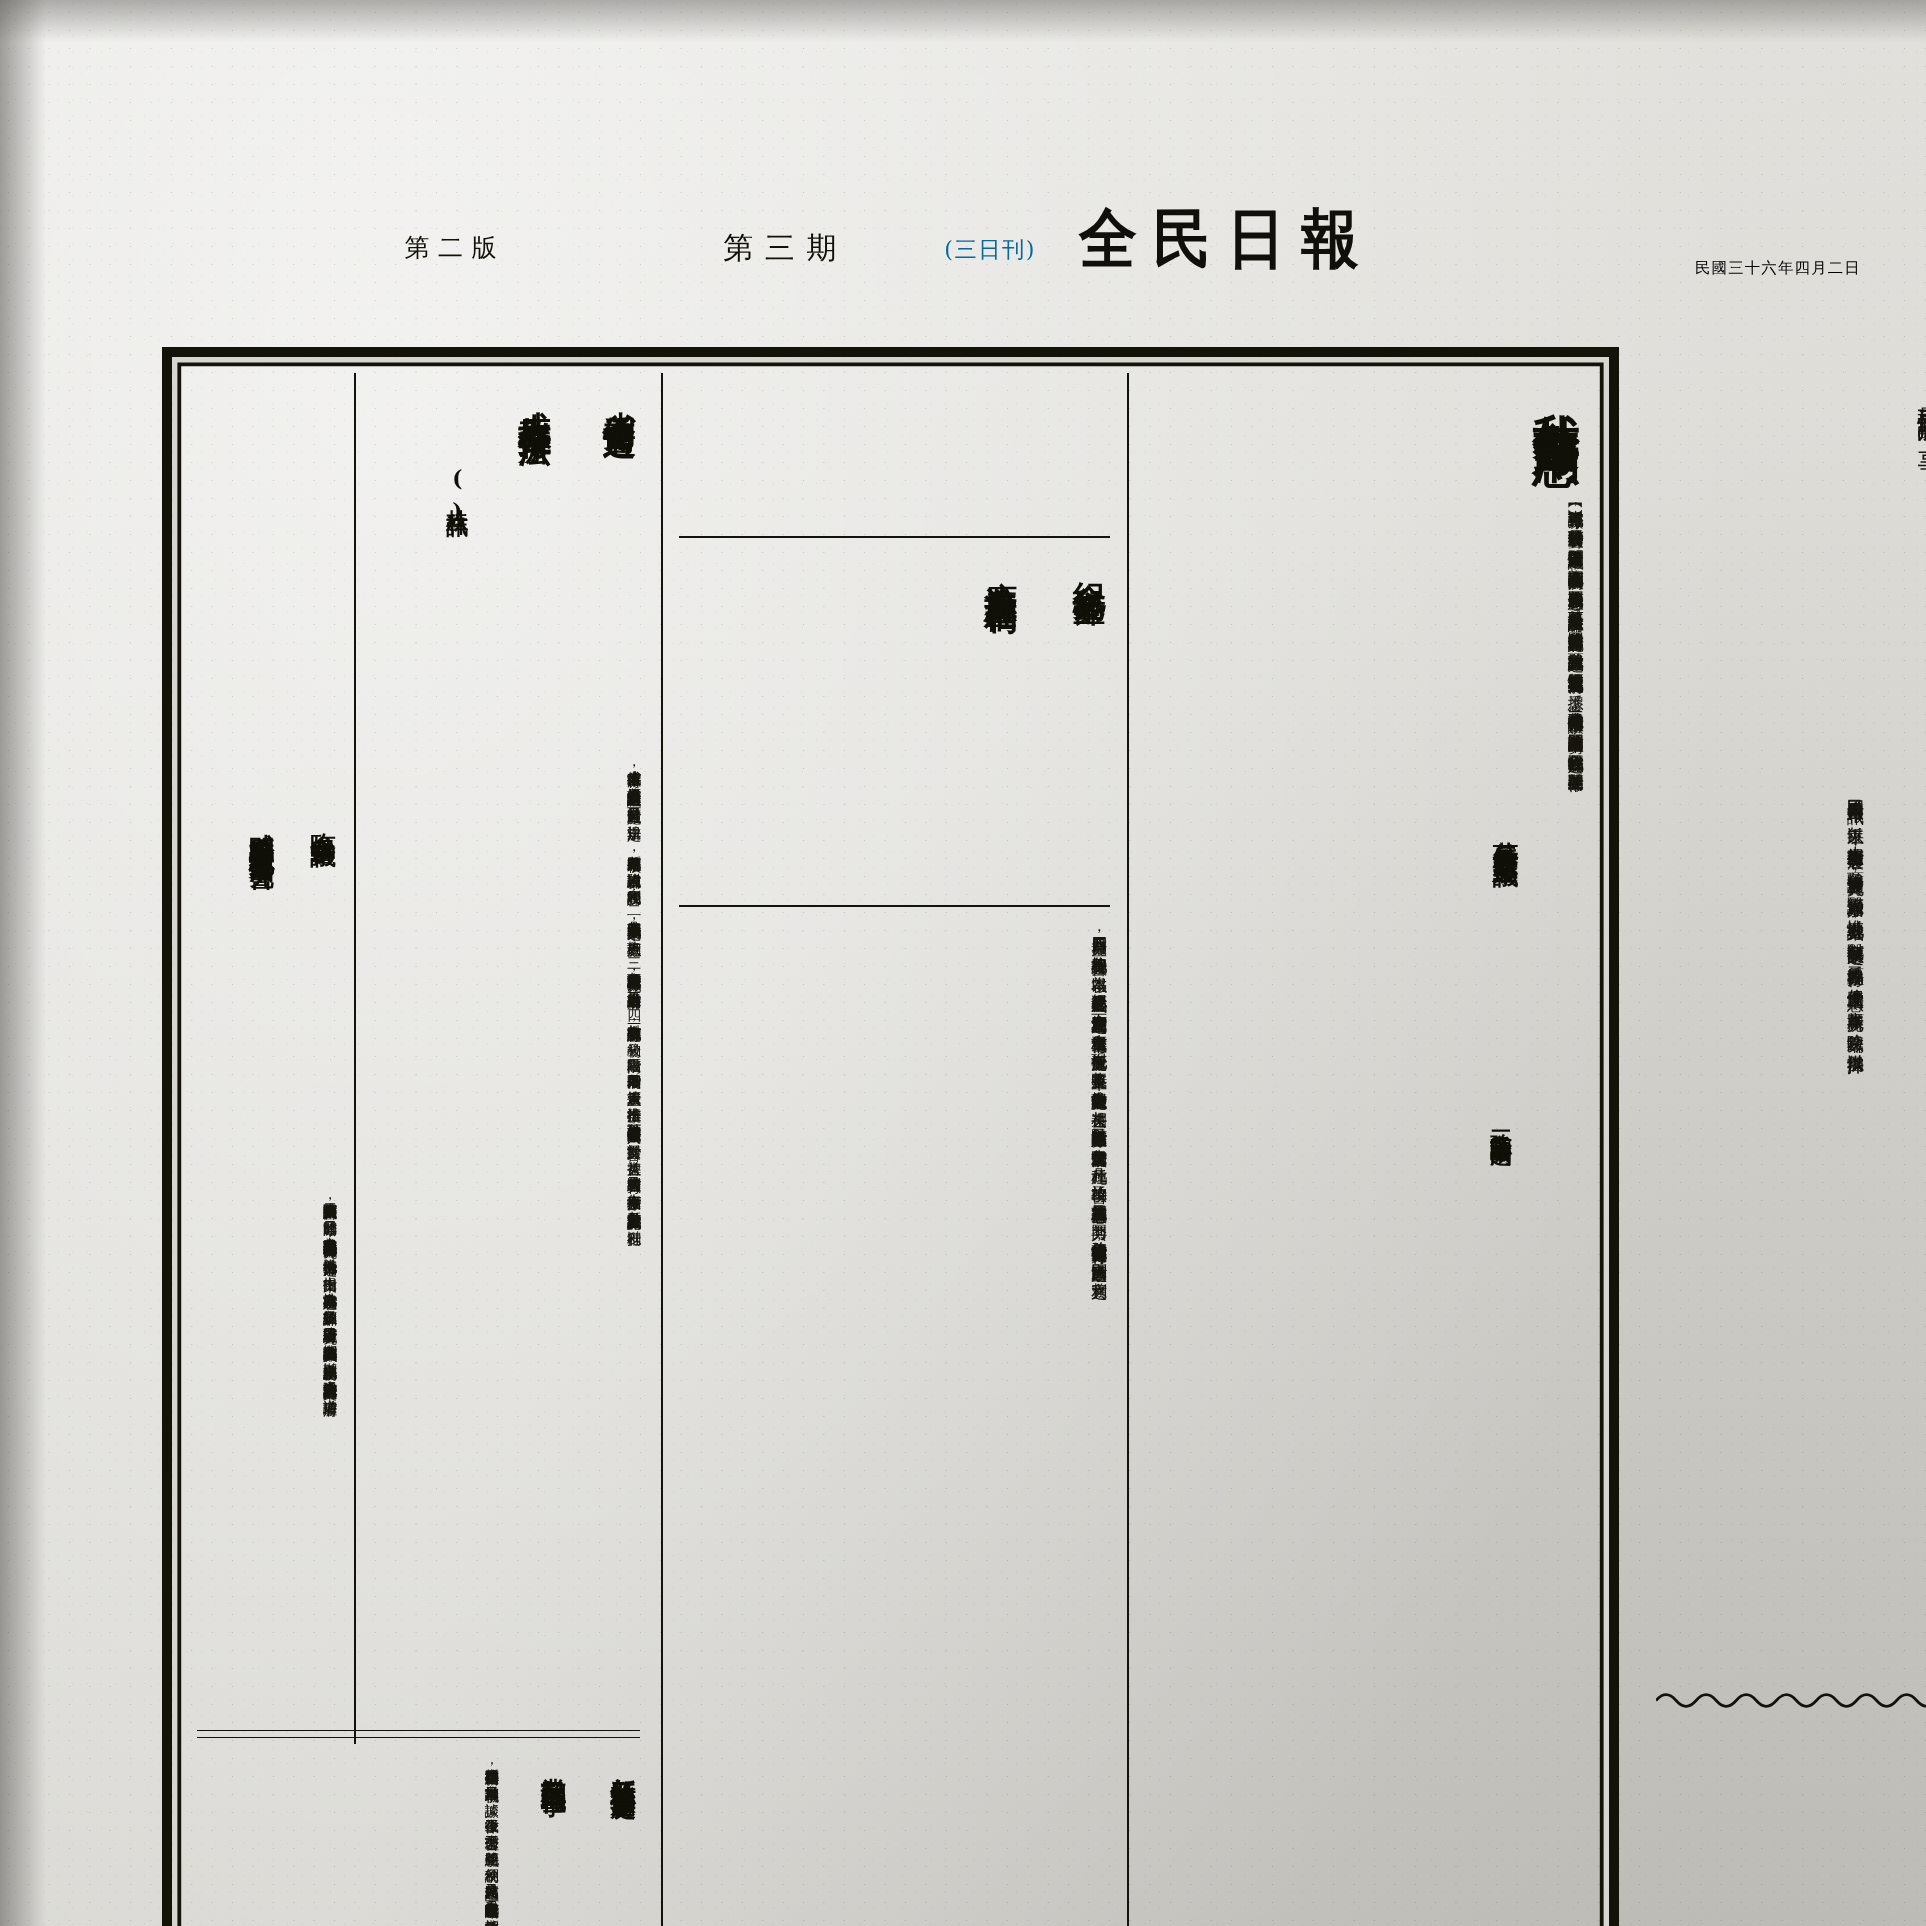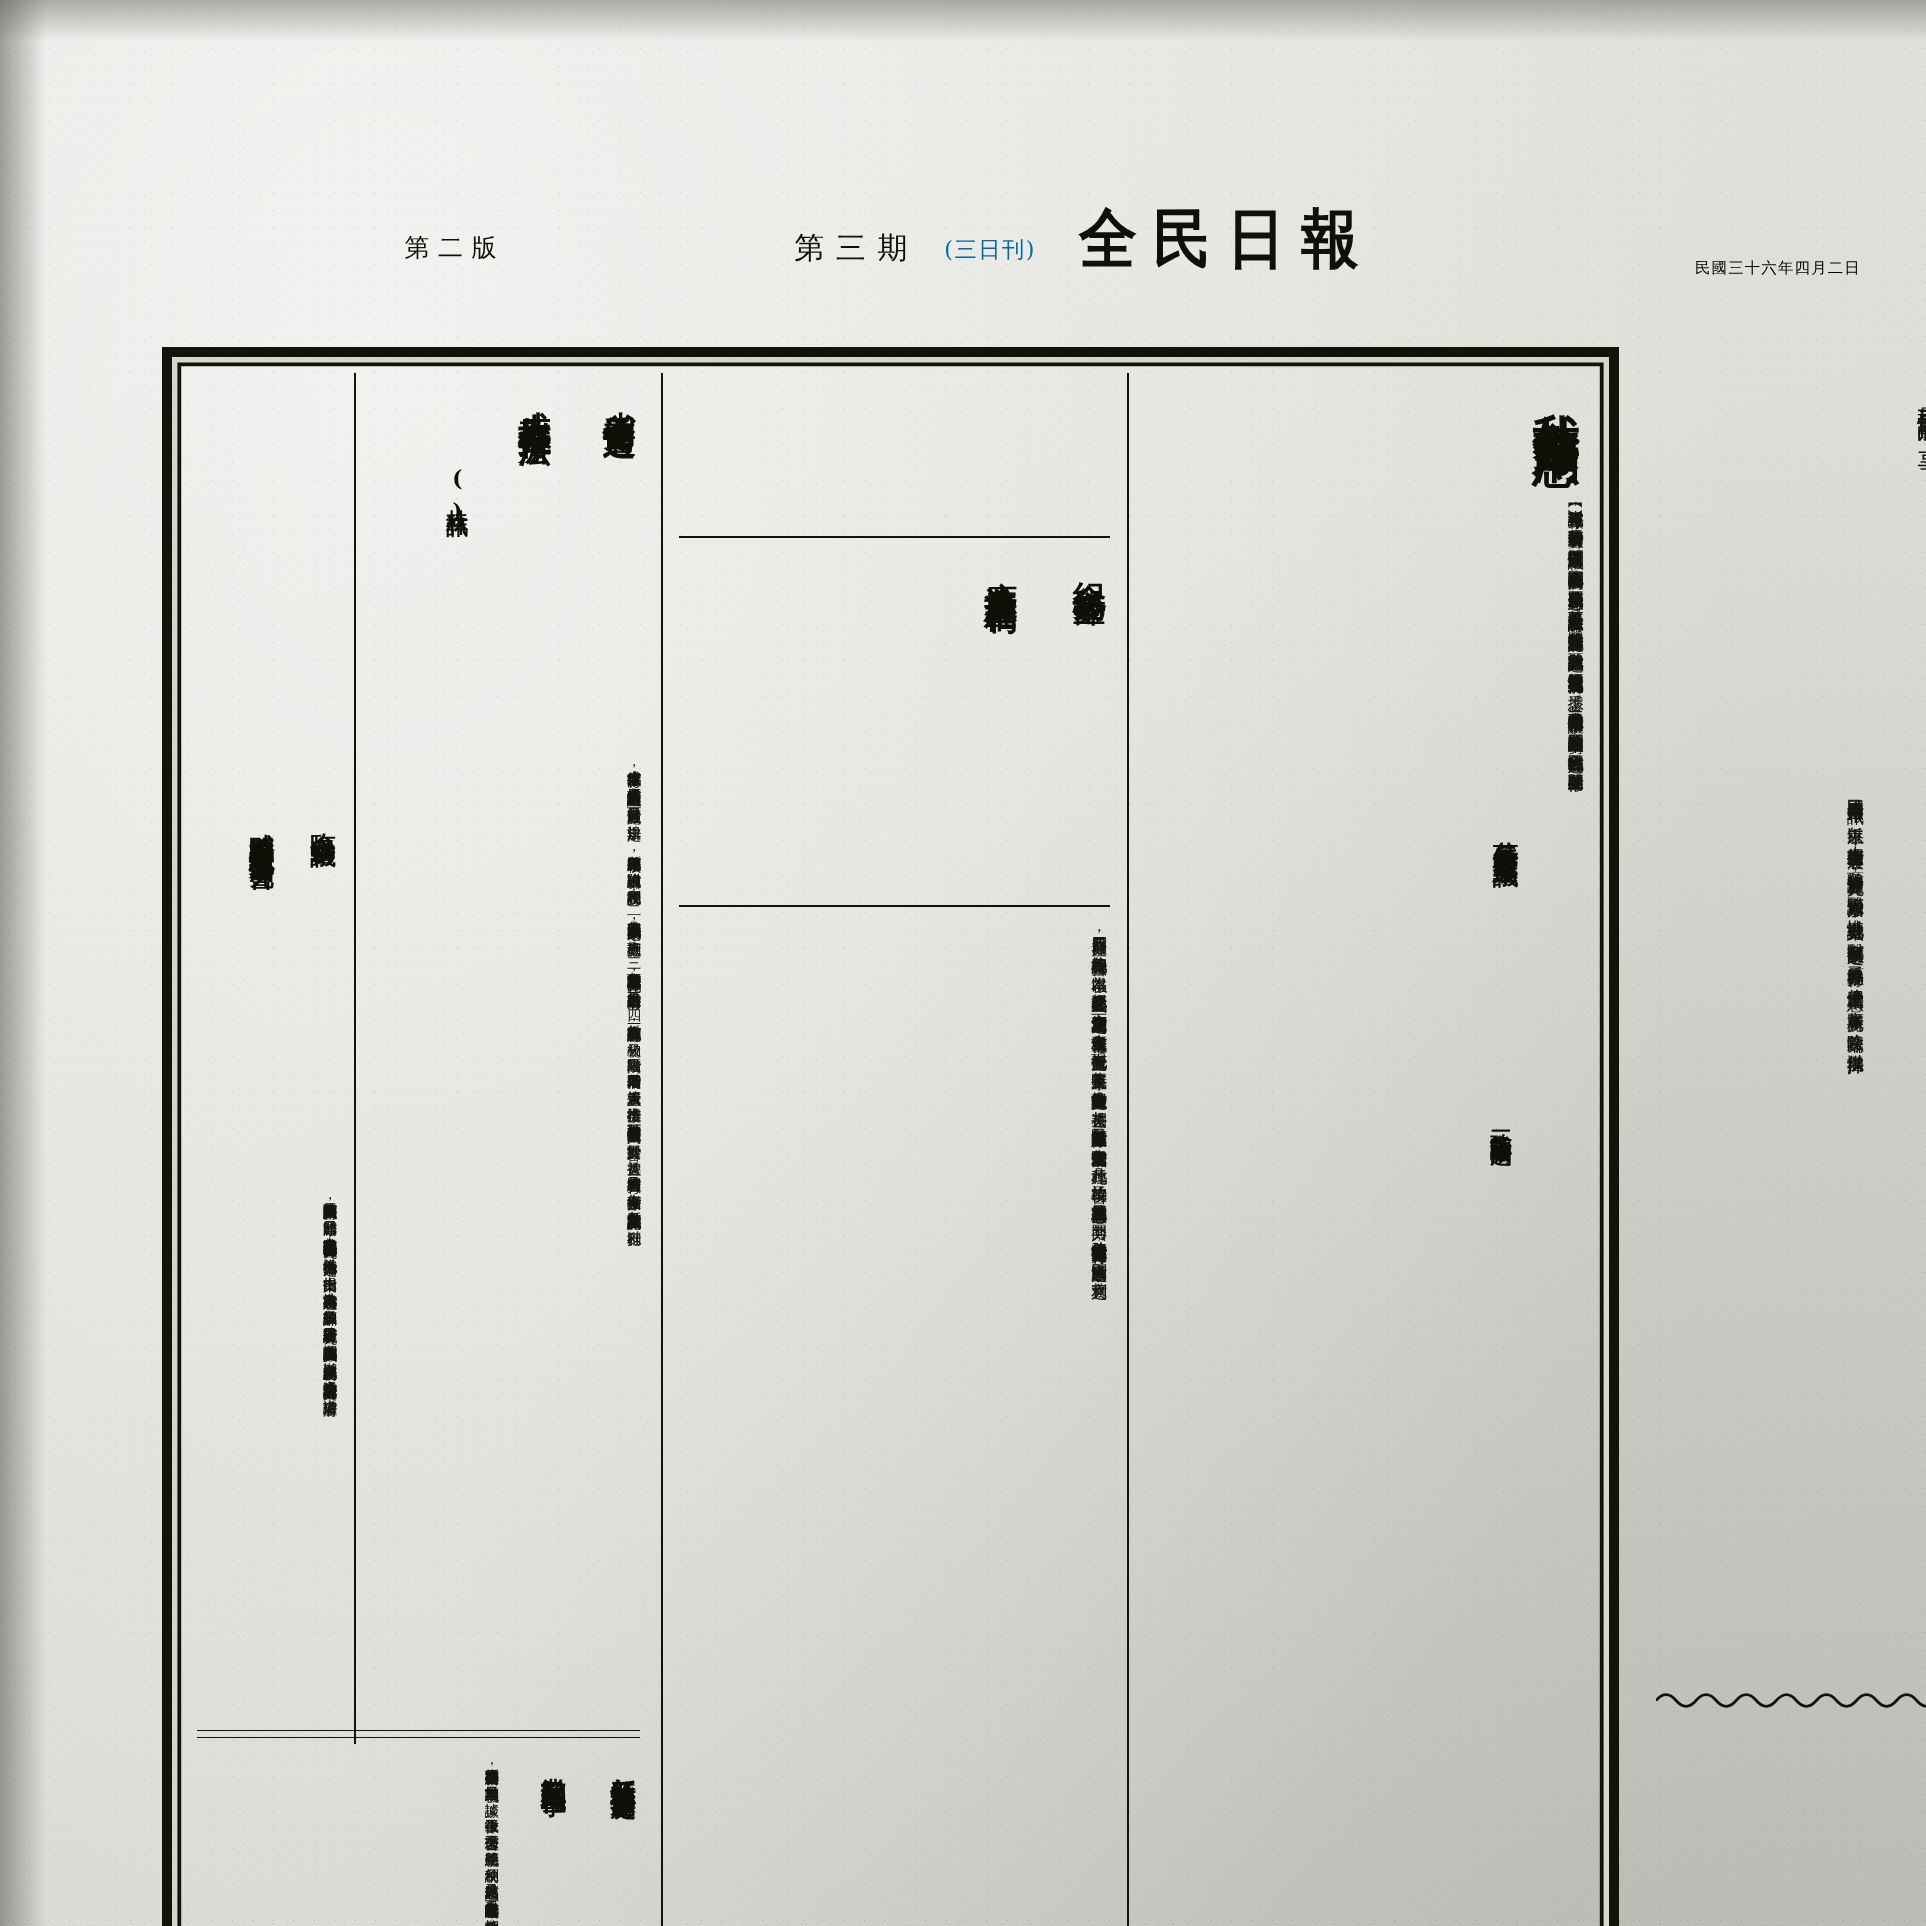--- a/index.html
+++ b/index.html
@@ -75,21 +75,21 @@
     right: 867px;
     top: 18.5px;
     font-family: "DejaVu Serif", serif;
     font-size: 22.3px;
     color: #0369a1;
     white-space: nowrap;
     letter-spacing: 1.5px;
   }
   #masthead-issue {
     position: absolute;
-    right: 984px;
+    right: 1055px;
     top: 11.6px;
     font-family: "DejaVu Serif", serif;
     font-size: 30px;
     color: #121108;
     letter-spacing: 11.6px;
     white-space: nowrap;
   }
   #masthead-vol {
     position: absolute;
     right: 1398px;

